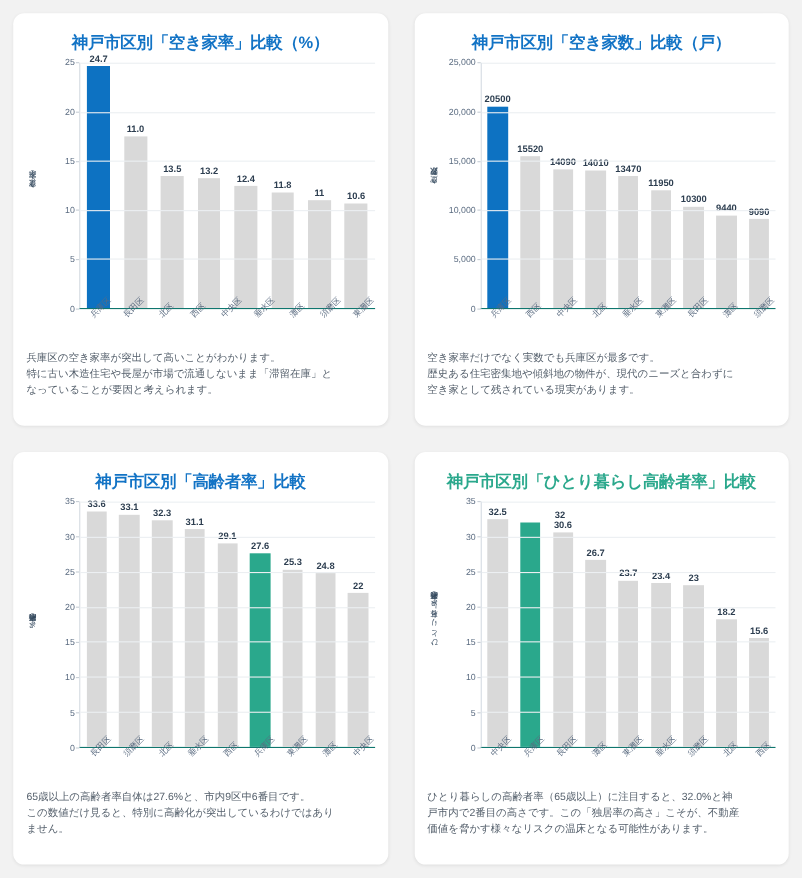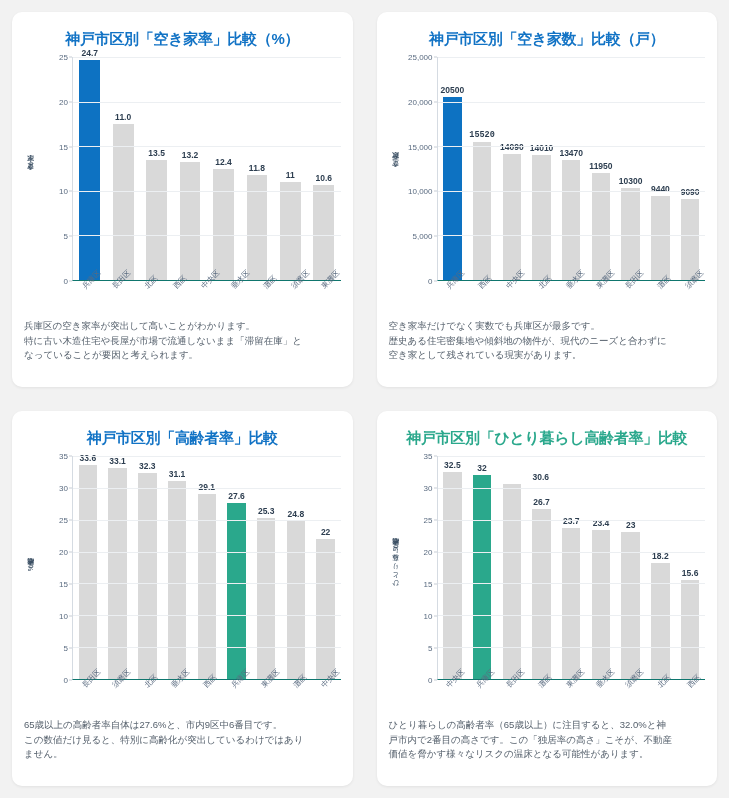--- a/index.html
+++ b/index.html
@@ -277,21 +277,21 @@
           <div class="tickmark" style="top: 0%;"></div>
         </div>
       <div class="plot">
         <div class="bars">
             <div class="barcol">
               <div class="bar hl-blue" style="height: 82%;"></div>
               <div class="bar-val" style="bottom: calc(82% + 2px);">20500</div>
             </div>
             <div class="barcol">
               <div class="bar" style="height: 62.08%;"></div>
-              <div class="bar-val" style="bottom: calc(62.08% + 2px); font-family: Liberation Mono, monospace;">15520</div>
+              <div class="bar-val" style="bottom: calc(62.08% + 2px);">15520</div>
             </div>
             <div class="barcol">
               <div class="bar" style="height: 56.36%;"></div>
               <div class="bar-val" style="bottom: calc(56.36% + 2px);">14090</div>
             </div>
             <div class="barcol">
               <div class="bar" style="height: 56.04%;"></div>
               <div class="bar-val" style="bottom: calc(56.04% + 2px);">14010</div>
             </div>
             <div class="barcol">
@@ -491,25 +491,25 @@
           <div class="tickmark" style="top: 0%;"></div>
         </div>
       <div class="plot">
         <div class="bars">
             <div class="barcol">
               <div class="bar" style="height: 92.8571%;"></div>
               <div class="bar-val" style="bottom: calc(92.8571% + 2px);">32.5</div>
             </div>
             <div class="barcol">
               <div class="bar hl-teal" style="height: 91.4286%;"></div>
-              <div class="bar-val" style="bottom: calc(91.4286% + 2px);">32</div>
+              <div class="bar-val" style="bottom: calc(91.4286% + 2px); margin-left: 27px;">32</div>
             </div>
             <div class="barcol">
               <div class="bar" style="height: 87.4286%;"></div>
-              <div class="bar-val" style="bottom: calc(87.4286% + 2px); margin-left: 29px;">30.6</div>
+              <div class="bar-val" style="bottom: calc(87.4286% + 2px);">30.6</div>
             </div>
             <div class="barcol">
               <div class="bar" style="height: 76.2857%;"></div>
               <div class="bar-val" style="bottom: calc(76.2857% + 2px);">26.7</div>
             </div>
             <div class="barcol">
               <div class="bar" style="height: 67.7143%;"></div>
               <div class="bar-val" style="bottom: calc(67.7143% + 2px);">23.7</div>
             </div>
             <div class="barcol">

